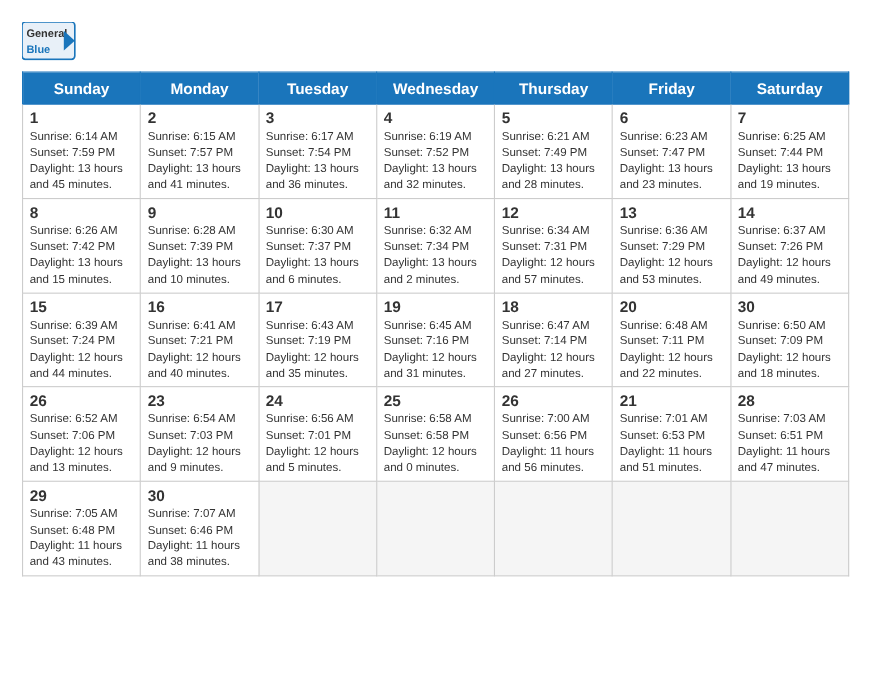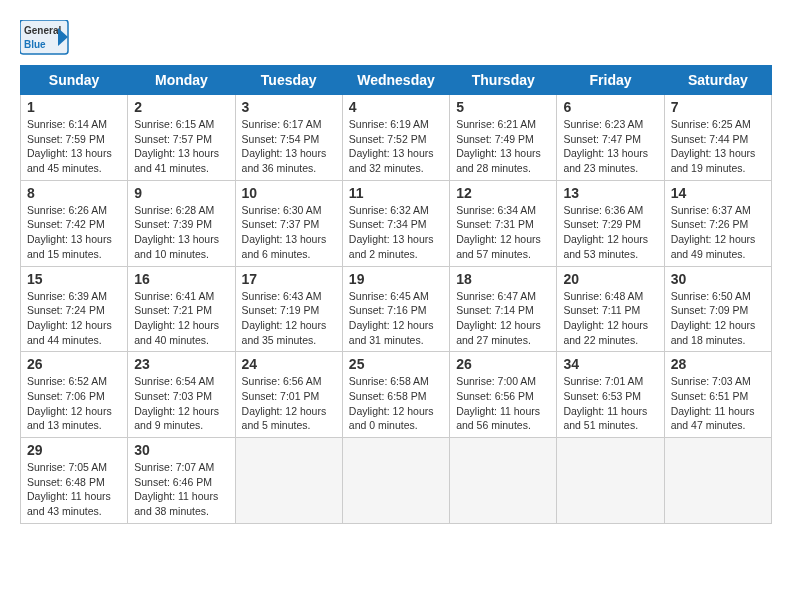--- a/index.html
+++ b/index.html
@@ -206,21 +206,21 @@
       </td>
         <td>
         <span class="day-num">25</span>
         <div class="day-detail">Sunrise: 6:58 AM<br>Sunset: 6:58 PM<br>Daylight: 12 hours and 0 minutes.</div>
       </td>
         <td>
         <span class="day-num">26</span>
         <div class="day-detail">Sunrise: 7:00 AM<br>Sunset: 6:56 PM<br>Daylight: 11 hours and 56 minutes.</div>
       </td>
         <td>
-        <span class="day-num">34</span>
+        <span class="day-num">21</span>
         <div class="day-detail">Sunrise: 7:01 AM<br>Sunset: 6:53 PM<br>Daylight: 11 hours and 51 minutes.</div>
       </td>
         <td>
         <span class="day-num">28</span>
         <div class="day-detail">Sunrise: 7:03 AM<br>Sunset: 6:51 PM<br>Daylight: 11 hours and 47 minutes.</div>
       </td>
       </tr>
       <tr>
         <td>
         <span class="day-num">29</span>

